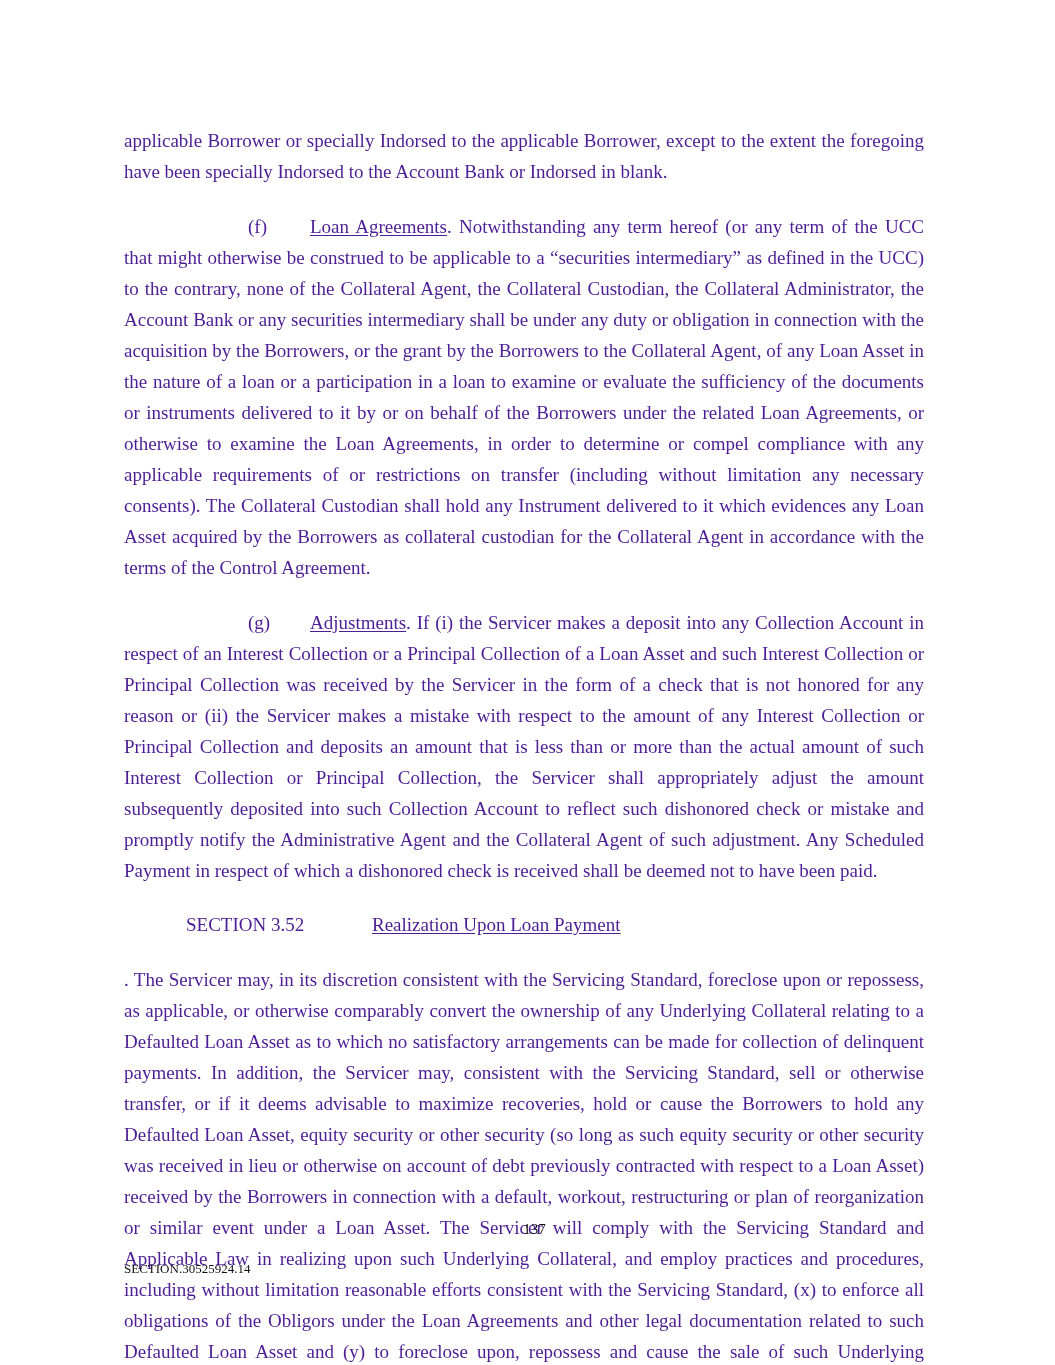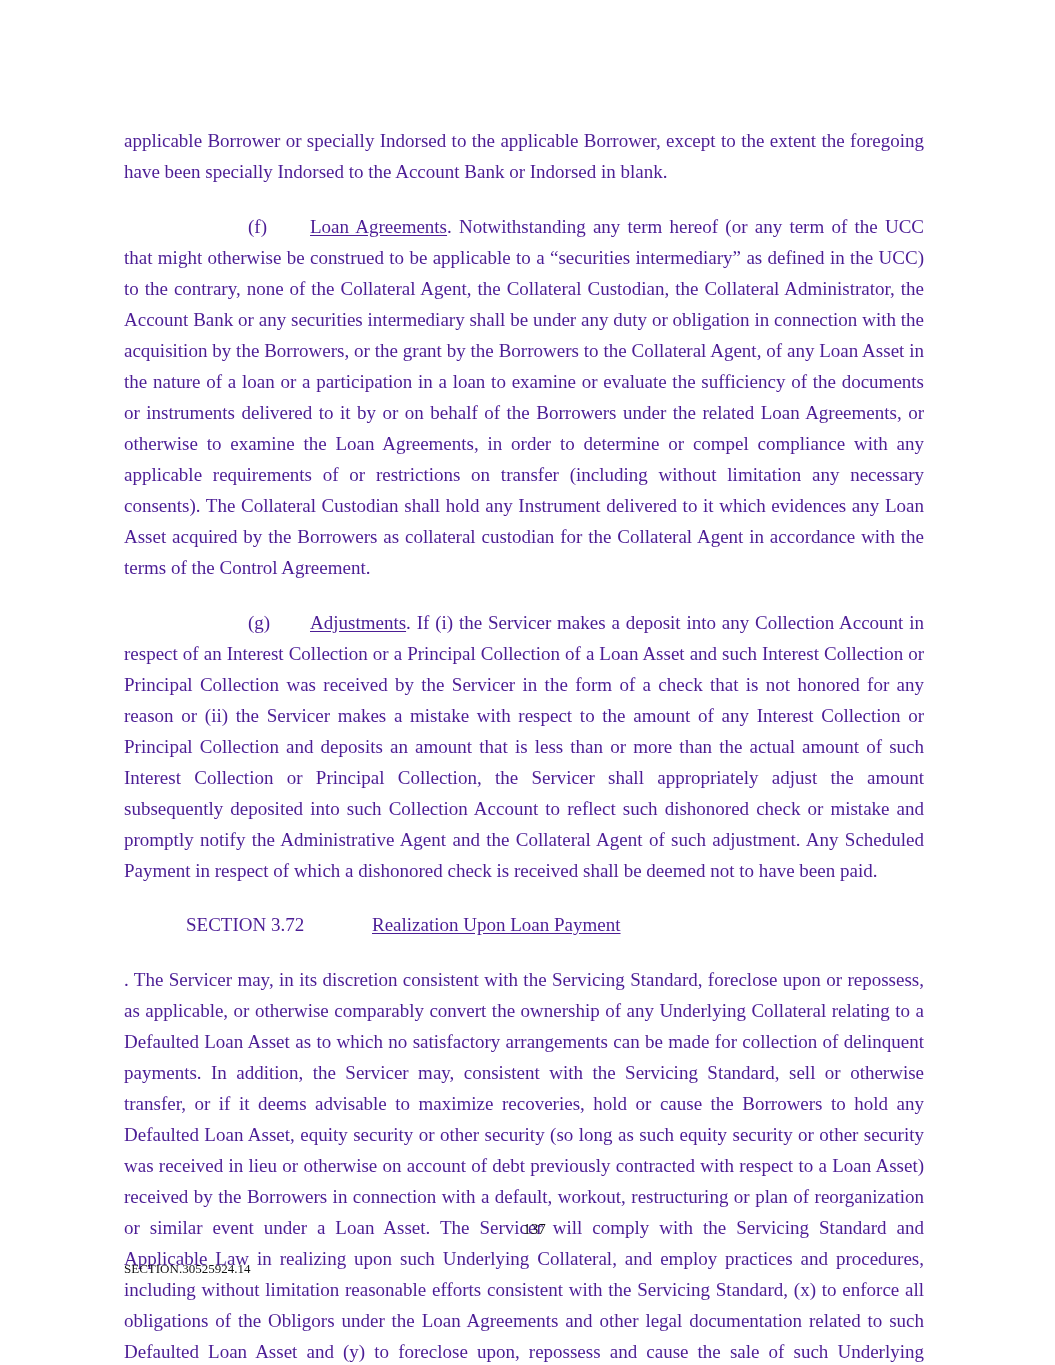--- a/index.html
+++ b/index.html
@@ -17,19 +17,19 @@
 </head>
 <body>
 
 <div class="page">
   <p>applicable Borrower or specially Indorsed to the applicable Borrower, except to the extent the foregoing have been specially Indorsed to the Account Bank or Indorsed in blank.</p>
 
   <p><span class="ind"></span><span class="lab">(f)</span><u>Loan Agreements</u><span>.  Notwithstanding any term hereof (or any term of the UCC that might otherwise be construed to be applicable to a “securities intermediary” as defined in the UCC) to the contrary, none of the Collateral Agent, the Collateral Custodian, the Collateral Administrator, the Account Bank or any securities intermediary shall be under any duty or obligation in connection with the acquisition by the Borrowers, or the grant by the Borrowers to the Collateral Agent, of any Loan Asset in the nature of a loan or a participation in a loan to examine or evaluate the sufficiency of the documents or instruments delivered to it by or on behalf of the Borrowers under the related Loan Agreements, or otherwise to examine the Loan Agreements, in order to determine or compel compliance with any applicable requirements of or restrictions on transfer (including without limitation any necessary consents).  The Collateral Custodian shall hold any Instrument delivered to it which evidences any Loan Asset acquired by the Borrowers as collateral custodian for the Collateral Agent in accordance with the terms of the Control Agreement.</span></p>
 
   <p><span class="ind"></span><span class="lab">(g)</span><u>Adjustments</u><span>.  If (i) the Servicer makes a deposit into any Collection Account in respect of an Interest Collection or a Principal Collection of a Loan Asset and such Interest Collection or Principal Collection was received by the Servicer in the form of a check that is not honored for any reason or (ii) the Servicer makes a mistake with respect to the amount of any Interest Collection or Principal Collection and deposits an amount that is less than or more than the actual amount of such Interest Collection or Principal Collection, the Servicer shall appropriately adjust the amount subsequently deposited into such Collection Account to reflect such dishonored check or mistake and promptly notify the Administrative Agent and the Collateral Agent of such adjustment.  Any Scheduled Payment in respect of which a dishonored check is received shall be deemed not to have been paid.</span></p>
 
-  <div class="sec"><span class="num">SECTION 3.72</span><u>Realization Upon Loan Payment</u></div>
+  <div class="sec"><span class="num">SECTION 3.52</span><u>Realization Upon Loan Payment</u></div>
 
   <p>.  The Servicer may, in its discretion consistent with the Servicing Standard, foreclose upon or repossess, as applicable, or otherwise comparably convert the ownership of any Underlying Collateral relating to a Defaulted Loan Asset as to which no satisfactory arrangements can be made for collection of delinquent payments.  In addition, the Servicer may, consistent with the Servicing Standard, sell or otherwise transfer, or if it deems advisable to maximize recoveries, hold or cause the Borrowers to hold any Defaulted Loan Asset, equity security or other security (so long as such equity security or other security was received in lieu or otherwise on account of debt previously contracted with respect to a Loan Asset) received by the Borrowers in connection with a default, workout, restructuring or plan of reorganization or similar event under a Loan Asset.  The Servicer will comply with the Servicing Standard and Applicable Law in realizing upon such Underlying Collateral, and employ practices and procedures, including without limitation reasonable efforts consistent with the Servicing Standard, (x) to enforce all obligations of the Obligors under the Loan Agreements and other legal documentation related to such Defaulted Loan Asset and (y) to foreclose upon, repossess and cause the sale of such Underlying Collateral at public or private sales other than with respect to any Defaulted Loan Asset, equity or other securities that the Servicer may hold as described in the preceding sentence of this</p>
 </div>
 
 <div class="pgnum">137</div>
 <div class="footer">SECTION.30525924.14</div>
 
 </body></html>

